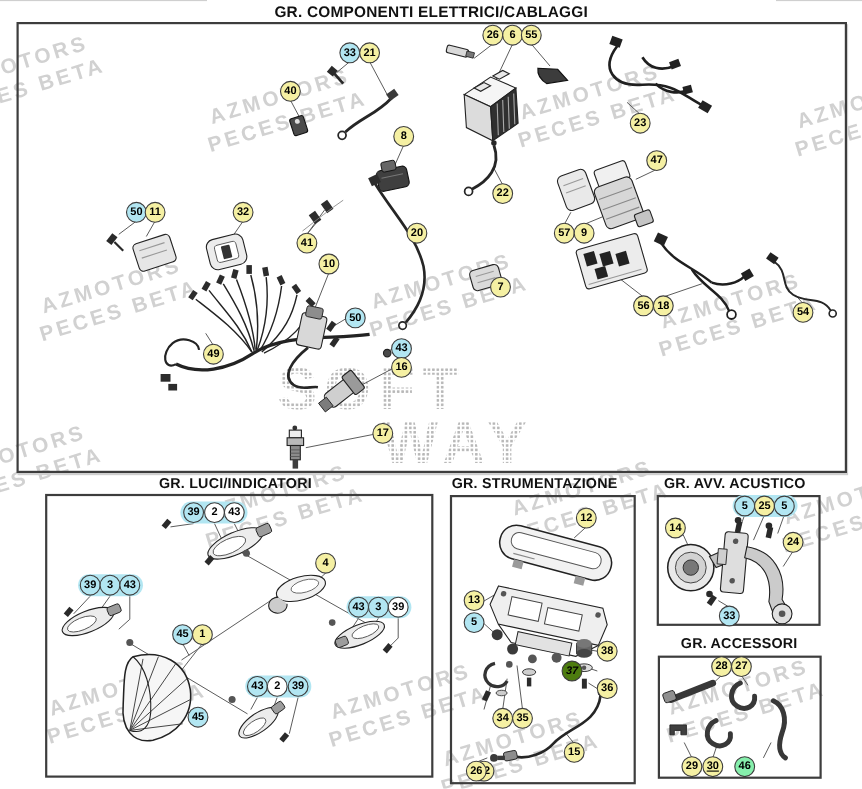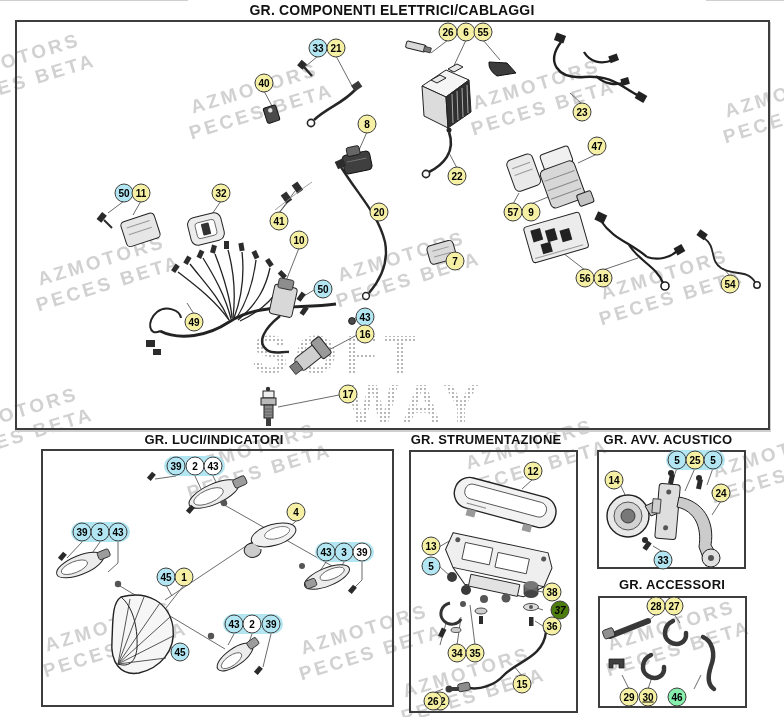--- a/index.html
+++ b/index.html
@@ -468,21 +468,21 @@
       <div class="callout" style="left: 166px; top: 577px; background: rgb(178, 230, 242);">45</div>
       <div class="callout" style="left: 184px; top: 577px; background: rgb(245, 240, 163);">1</div>
       <div class="callout" style="left: 234px; top: 624px; background: rgb(178, 230, 242);">43</div>
       <div class="callout" style="left: 252px; top: 624px; background: rgb(255, 255, 255);">2</div>
       <div class="callout" style="left: 271px; top: 624px; background: rgb(178, 230, 242);">39</div>
       <div class="callout" style="left: 180px; top: 652px; background: rgb(178, 230, 242);">45</div>
       <div class="callout" style="left: 533px; top: 471px; background: rgb(245, 240, 163);">12</div>
       <div class="callout" style="left: 431px; top: 546px; background: rgb(245, 240, 163);">13</div>
       <div class="callout" style="left: 431px; top: 566px; background: rgb(178, 230, 242);">5</div>
       <div class="callout" style="left: 552px; top: 592px; background: rgb(245, 240, 163);">38</div>
-      <div class="callout" style="left: 560px; top: 610px; background: #4d7c0f; font-style: italic;">37</div>
+      <div class="callout" style="left: 520px; top: 610px; background: #4d7c0f; font-style: italic;">37</div>
       <div class="callout" style="left: 552px; top: 626px; background: rgb(245, 240, 163);">36</div>
       <div class="callout" style="left: 440px; top: 653px; background: rgb(245, 240, 163); margin-top: 48px;">42</div>
       <div class="callout" style="left: 457px; top: 653px; background: rgb(245, 240, 163);">34</div>
       <div class="callout" style="left: 475px; top: 653px; background: rgb(245, 240, 163);">35</div>
       <div class="callout" style="left: 522px; top: 684px; background: rgb(245, 240, 163); text-align: right;">15</div>
       <div class="callout" style="left: 433px; top: 701px; background: rgb(245, 240, 163);">26</div>
       <div class="pill" style="left: 666px; top: 450px; width: 59px; height: 20px; background: rgb(178, 230, 242);"></div>
       <div class="callout" style="left: 677px; top: 460px; background: rgb(178, 230, 242);">5</div>
       <div class="callout" style="left: 695px; top: 460px; background: rgb(245, 240, 163);">25</div>
       <div class="callout" style="left: 713px; top: 460px; background: rgb(178, 230, 242);">5</div>

